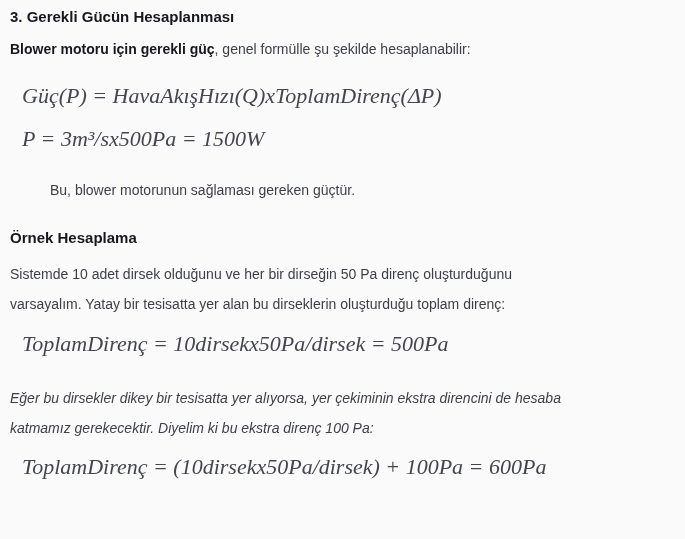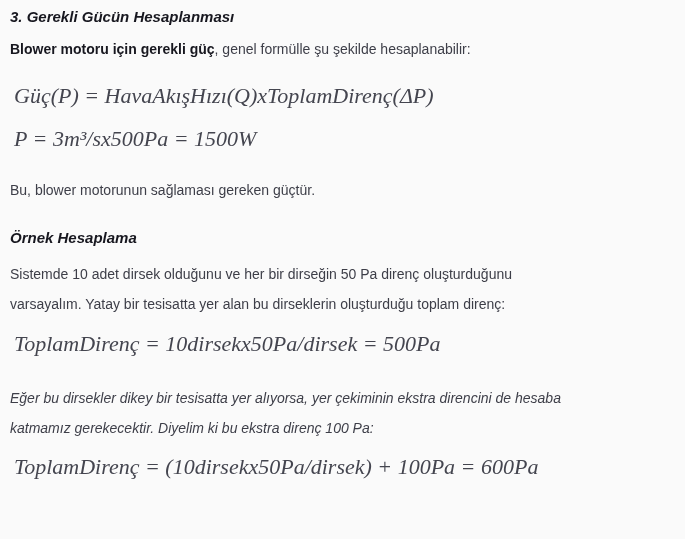--- a/index.html
+++ b/index.html
@@ -17,49 +17,48 @@
     background: #fafafa;
     font-family: "Liberation Sans", sans-serif;
     color: #3d3e48;
   }
   .heading {
     font-size: 15px;
     line-height: 22px;
     font-weight: 700;
     color: #17171f;
     margin: 0;
-    font-style: italic;
   }
   .h1 { padding-top: 6px; }
   .h2 { margin-top: 22px; }
   .para {
     font-size: 14px;
     line-height: 30px;
     margin: 0;
     color: #3d3e48;
   }
   .para .lead-bold {
     font-weight: 700;
     color: #17171f;
   }
   .formula {
     font-family: "Liberation Serif", serif;
     font-style: italic;
     font-size: 22px;
     line-height: 30px;
     color: #44454f;
-    margin: 4px;
+    margin: 12px;
     white-space: nowrap;
   }
   
   .p1 { margin-top: 6px; }
   .f1 { margin-top: 17px; }
   .p2 { margin-top: 19px; }
   .f2 { margin-top: 13px; }
-  .p3 { margin-top: 21px; }
+  .p3 { margin-top: 21px; margin-left: 40px; }
   .p4 { margin-top: 10px; }
   .f3 { margin-top: 10px; }
   .p5 { margin-top: 24px; font-style: italic; }
   .f4 { margin-top: 9px; }
 </style>
 </head>
 <body>
 
 <div class="page">
 

